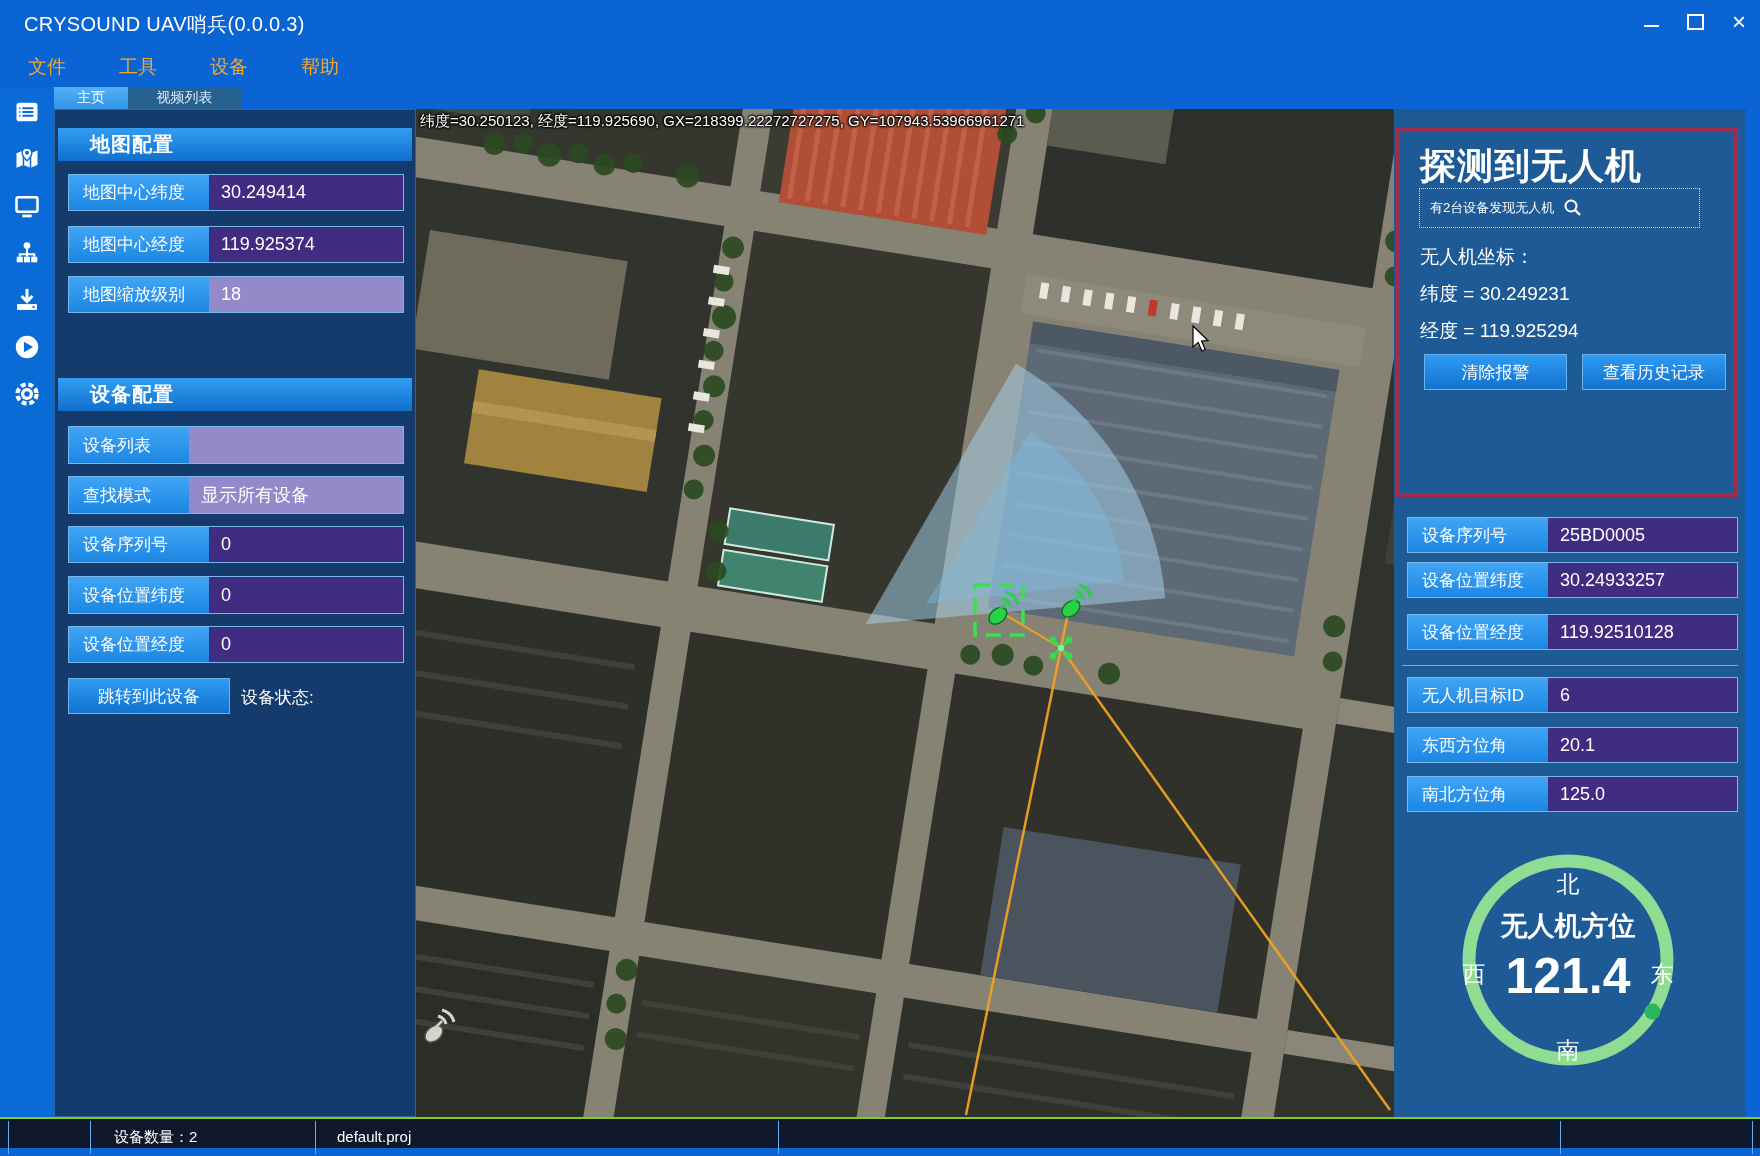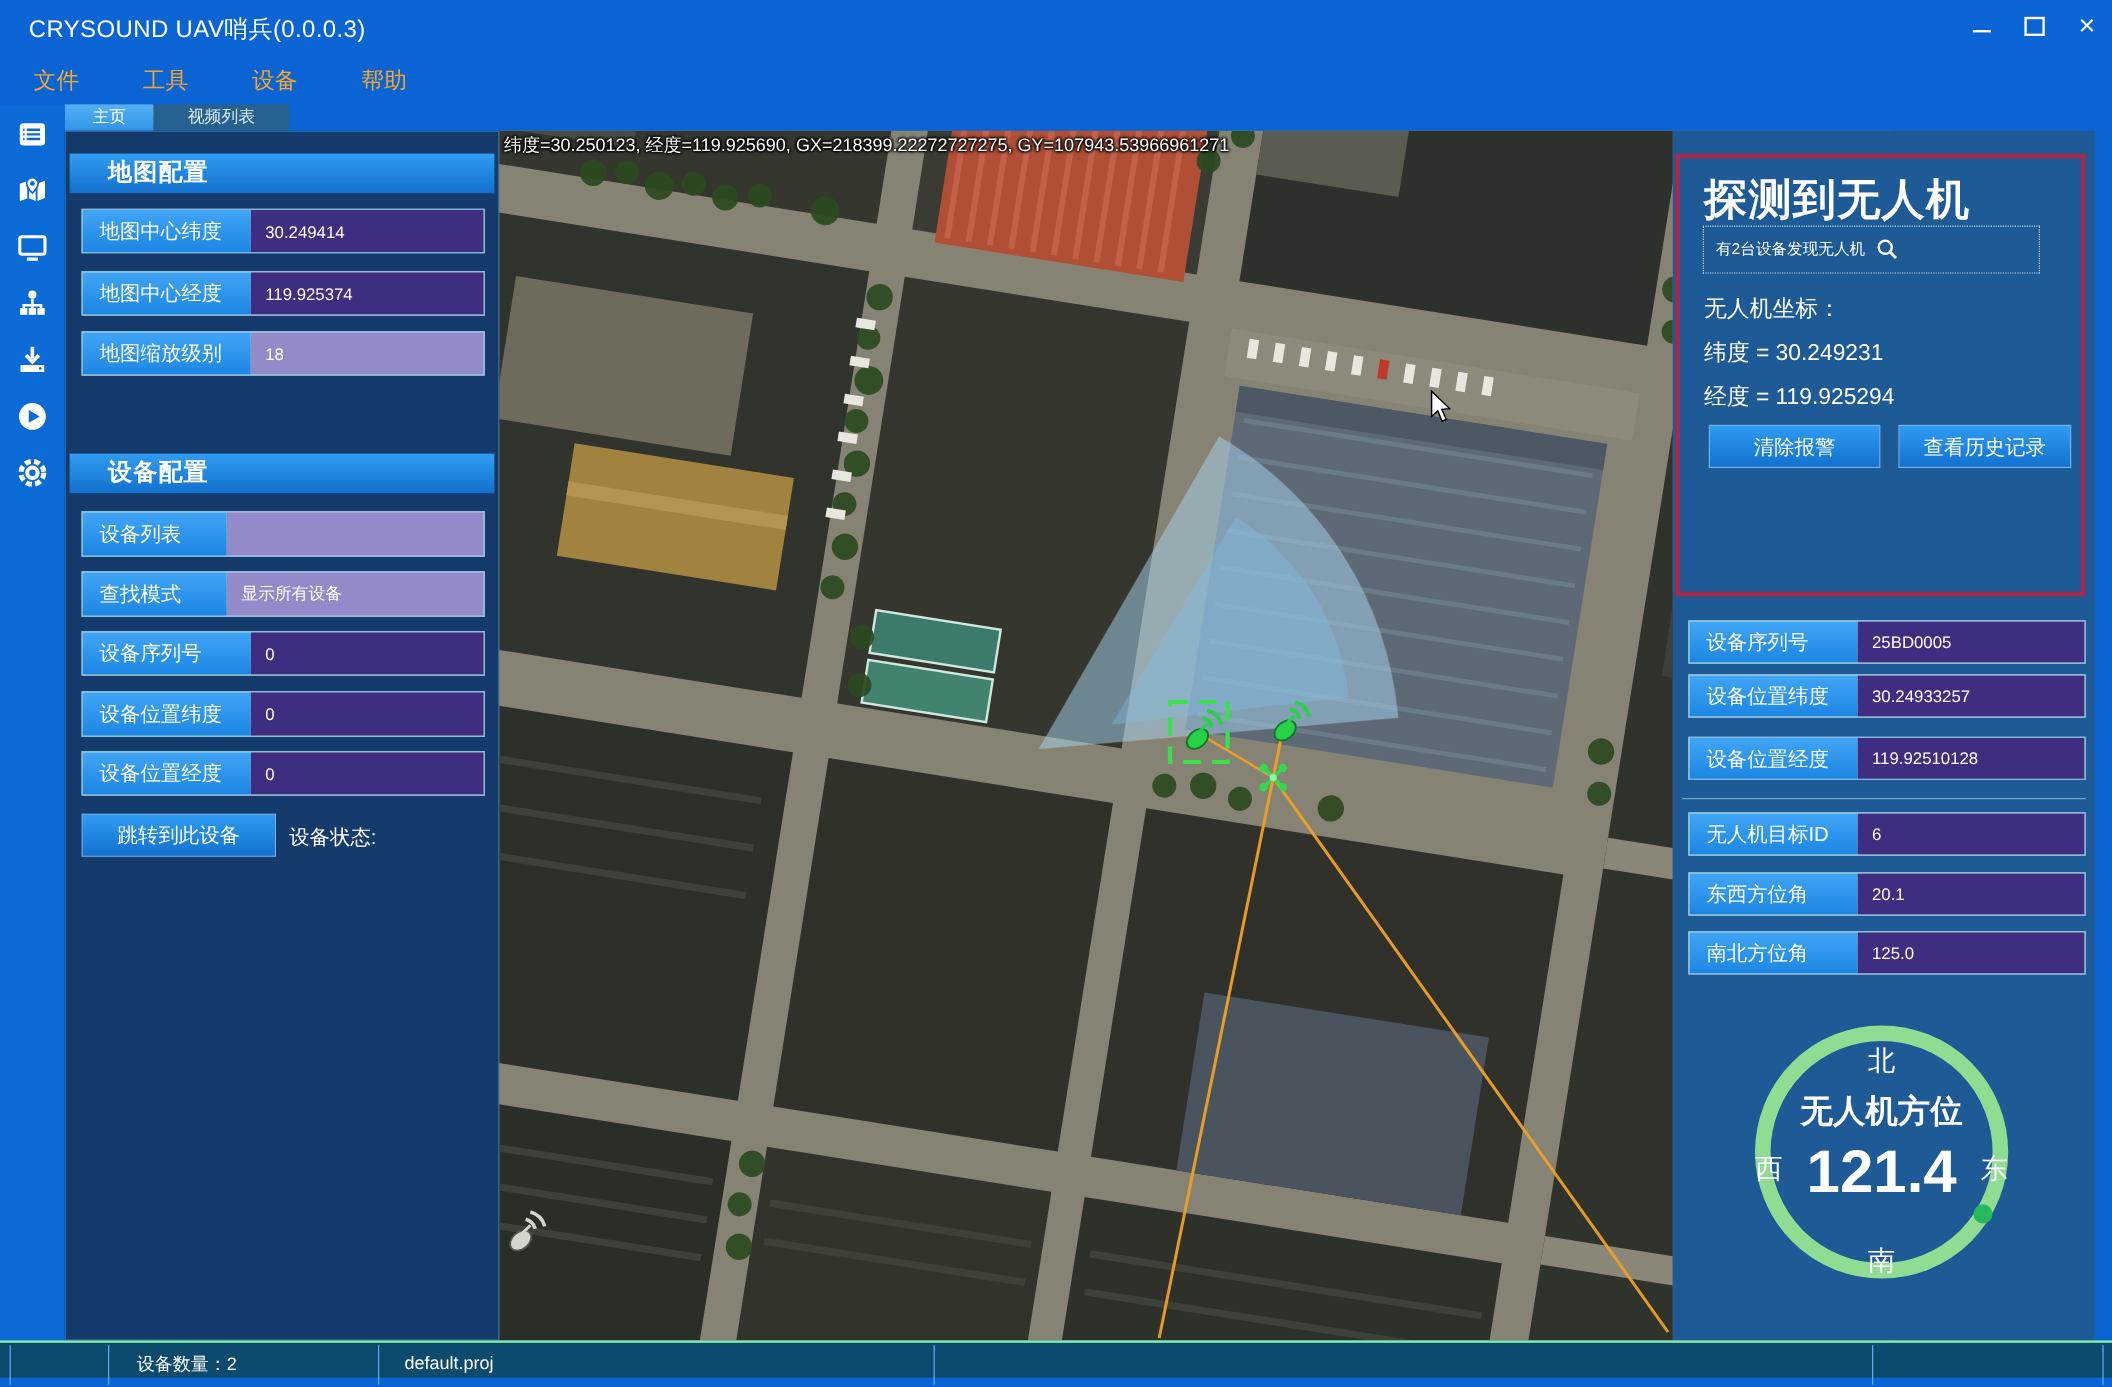--- a/index.html
+++ b/index.html
@@ -27,39 +27,39 @@
   
   .sidebar{left:0;top:87px;width:54px;height:1030px;background:#0a6ad6;display:flex;flex-direction:column;align-items:center;padding-top:10px;gap:17px;box-sizing:border-box;}
   .side-icon{width:30px;height:30px;display:flex;align-items:center;justify-content:center;}
   
   .left-panel{left:54px;top:109px;width:362px;height:1008px;background:#153a6c;box-shadow:inset 0 0 0 1px #2c64a0;}
   .right-panel{left:1394px;top:109px;width:352px;height:1008px;background:#1e5a95;}
   .panel-header{left:4px;width:354px;height:33px;background:linear-gradient(180deg,#319df2,#1170cd);color:#fff;font-weight:bold;font-size:20px;line-height:33px;padding-left:32px;box-sizing:border-box;letter-spacing:1px;}
   .cfg-row{display:flex;border:1px solid #79b7e8;box-sizing:border-box;background:#fef9c3;}
   .lbl{background:linear-gradient(180deg,#41a5f5,#1b86e3);color:#fff;font-size:17px;display:flex;align-items:center;padding-left:14px;box-sizing:border-box;flex:0 0 140px;}
   .lbl.w120{flex-basis:120px;}
-  .val{flex:1;color:#fff;font-size:14px;display:flex;align-items:center;padding-left:12px;position:relative;}
+  .val{flex:1;color:#fff;font-size:18px;display:flex;align-items:center;padding-left:12px;position:relative;}
   .val.light{background:#938ac9;}
   .val.dark{background:#3e2d80;}
   .btn{background:linear-gradient(180deg,#2f9bf2,#1272cf);border:1px solid #6db4ee;color:#fff;font-size:17px;display:flex;align-items:center;justify-content:center;box-sizing:border-box;cursor:default;}
   .plain-label{color:#fff;font-size:17px;}
   
   .map-area{left:416px;top:109px;width:1162px;height:1008px;overflow:hidden;background:#878374;}
   .coord-overlay{left:4px;top:3px;color:#fff;font-size:15px;white-space:nowrap;text-shadow:1px 1px 2px #000,-1px -1px 2px #000,1px -1px 2px #000,-1px 1px 2px #000;}
   
   .alert-box{left:2px;top:19px;width:342px;height:369px;border:4px solid #a12b4e;background:#1e5a95;box-sizing:border-box;}
   .alert-title{left:20px;top:10px;color:#fff;font-size:36px;font-weight:bold;letter-spacing:1px;}
   .detect-box{left:19px;top:56px;width:281px;height:40px;border:1px dotted #bcd6f0;display:flex;align-items:center;color:#fff;font-size:13px;padding-left:10px;box-sizing:border-box;}
   .alert-line{left:20px;color:#fff;font-size:19px;}
   .alert-btn{height:36px;top:222px;}
   
   .info-row{left:13px;width:331px;height:36px;}
   .divider{left:8px;top:556px;width:336px;height:1px;background:#77a9d6;}
   
-  .statusbar{left:0;top:1117px;width:1760px;height:31px;background:#0c4a6e;border-top:2px solid #86efac;box-sizing:border-box;}
+  .statusbar{left:0;top:1117px;width:1760px;height:31px;background:#0f172a;border-top:2px solid #84cc16;box-sizing:border-box;}
   .sb-sep{top:2px;width:1px;height:33px;background:#66acf0;}
   .sb-text{top:9px;color:#fff;font-size:15px;}
 </style>
 </head>
 <body>
 
 <div class="abs titlebar">
   <div class="abs title">CRYSOUND UAV哨兵(0.0.0.3)</div>
   <div class="abs win-controls">
     <div class="win-btn">

